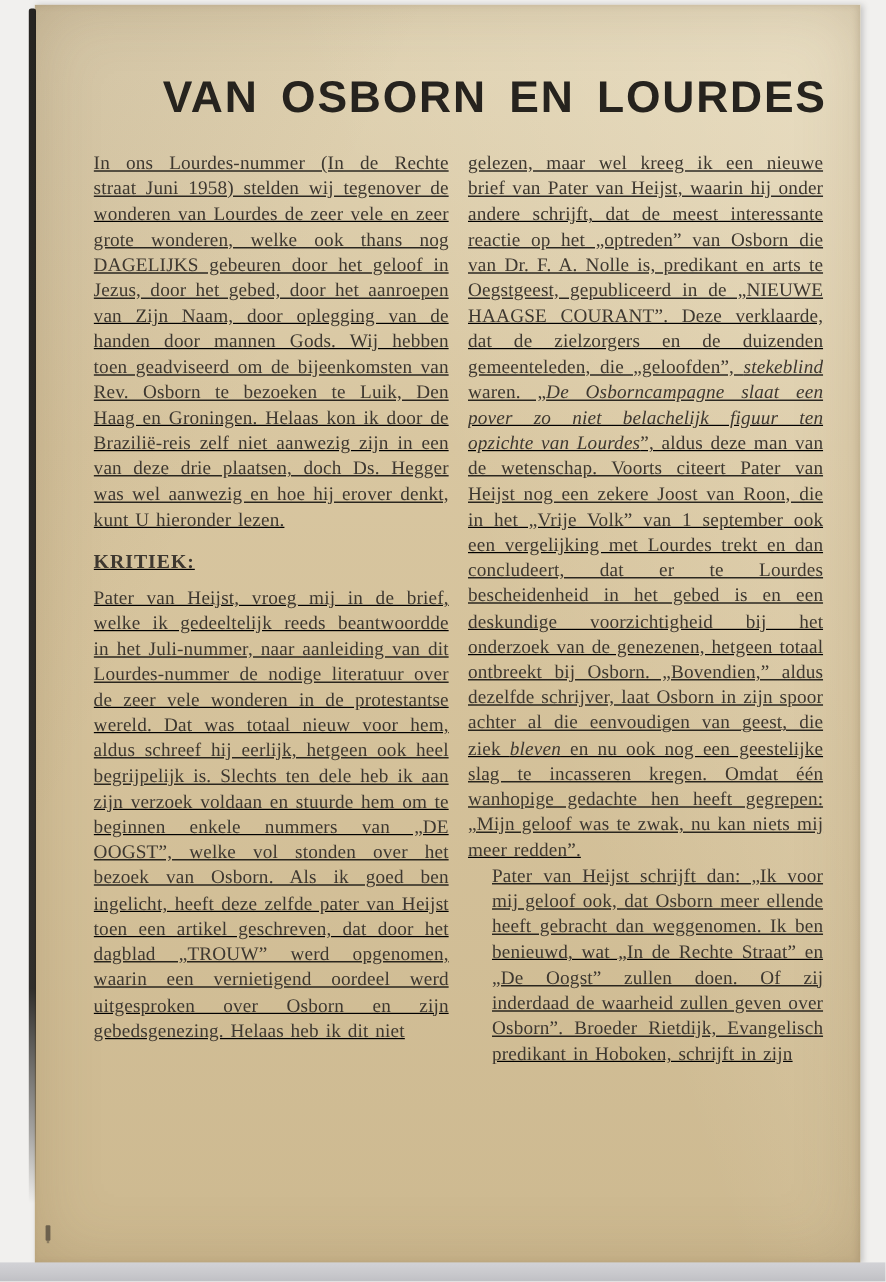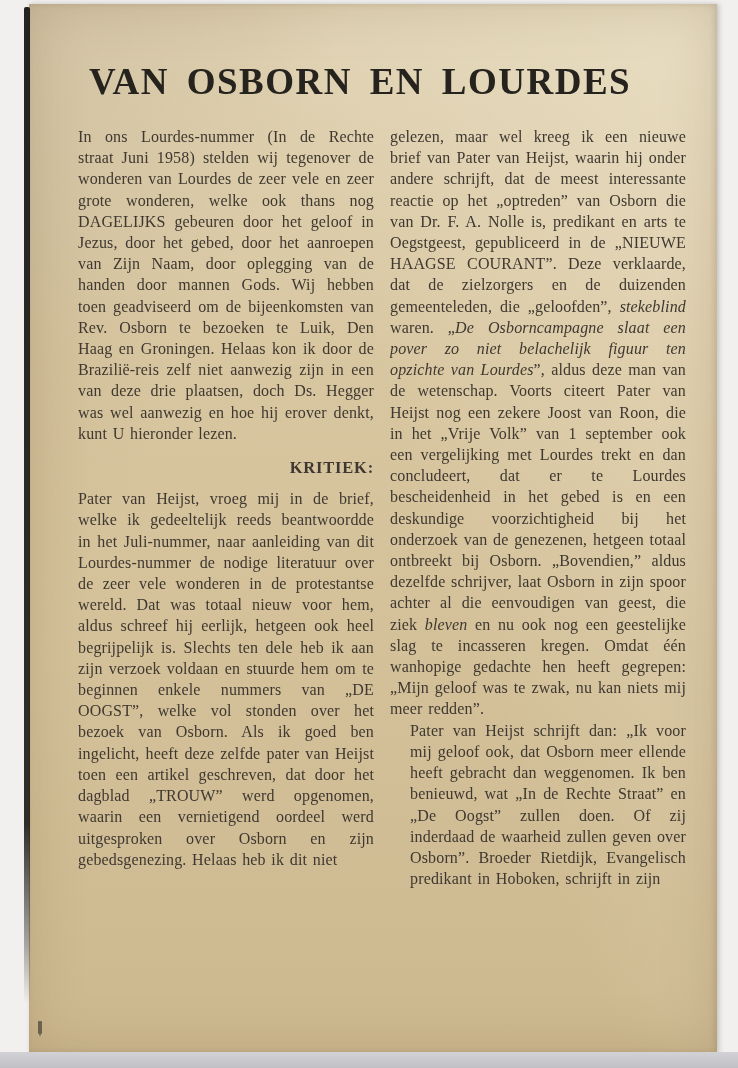--- a/index.html
+++ b/index.html
@@ -49,36 +49,38 @@
       rgba(27,25,22,0.9) 82%,
       rgba(27,25,22,0.35) 94%,
       rgba(27,25,22,0) 100%);
     border-radius: 2px;
   }
   .article-title {
     position: absolute;
     left: 60px;
     top: 56px;
     width: 600px;
-    font-family: Liberation Serif, serif;
+    font-family: Liberation Sans, sans-serif;
     font-weight: 700;
     font-size: 37px;
     letter-spacing: 1.5px;
     word-spacing: 7px;
     color: var(--title-ink);
     white-space: nowrap;
+    text-align: right;
   }
   .columns {
     position: absolute;
     left: 0;
     top: 122px;
     width: 100%;
     display: flex;
     padding: 0 31px 0 49px;
     gap: 16px;
+    text-decoration: underline;
   }
   .col {
     width: 298px;
     font-size: 16px;
     line-height: 21.2px;
     color: var(--ink);
     text-align: justify;
     letter-spacing: 0.15px;
     word-spacing: 1.5px;
     hyphens: auto;
@@ -87,21 +89,21 @@
     max-height: 905px;
   }
   .col p { margin: 0; }
   .col p + p { margin-top: 0; margin-left: 20px; }
   .col h2 {
     font-size: 16.5px;
     font-weight: 600;
     letter-spacing: 0.8px;
     color: var(--ink);
     margin: 13px 0 10px 0;
-    text-align: right;
+    text-align: left;
   }
   .italic { font-style: italic; }
   .print-mark {
     position: absolute;
     left: 9px;
     top: 1017px;
     width: 4px;
     height: 13px;
     background: rgba(62,56,48,0.65);
     border-radius: 1px;

